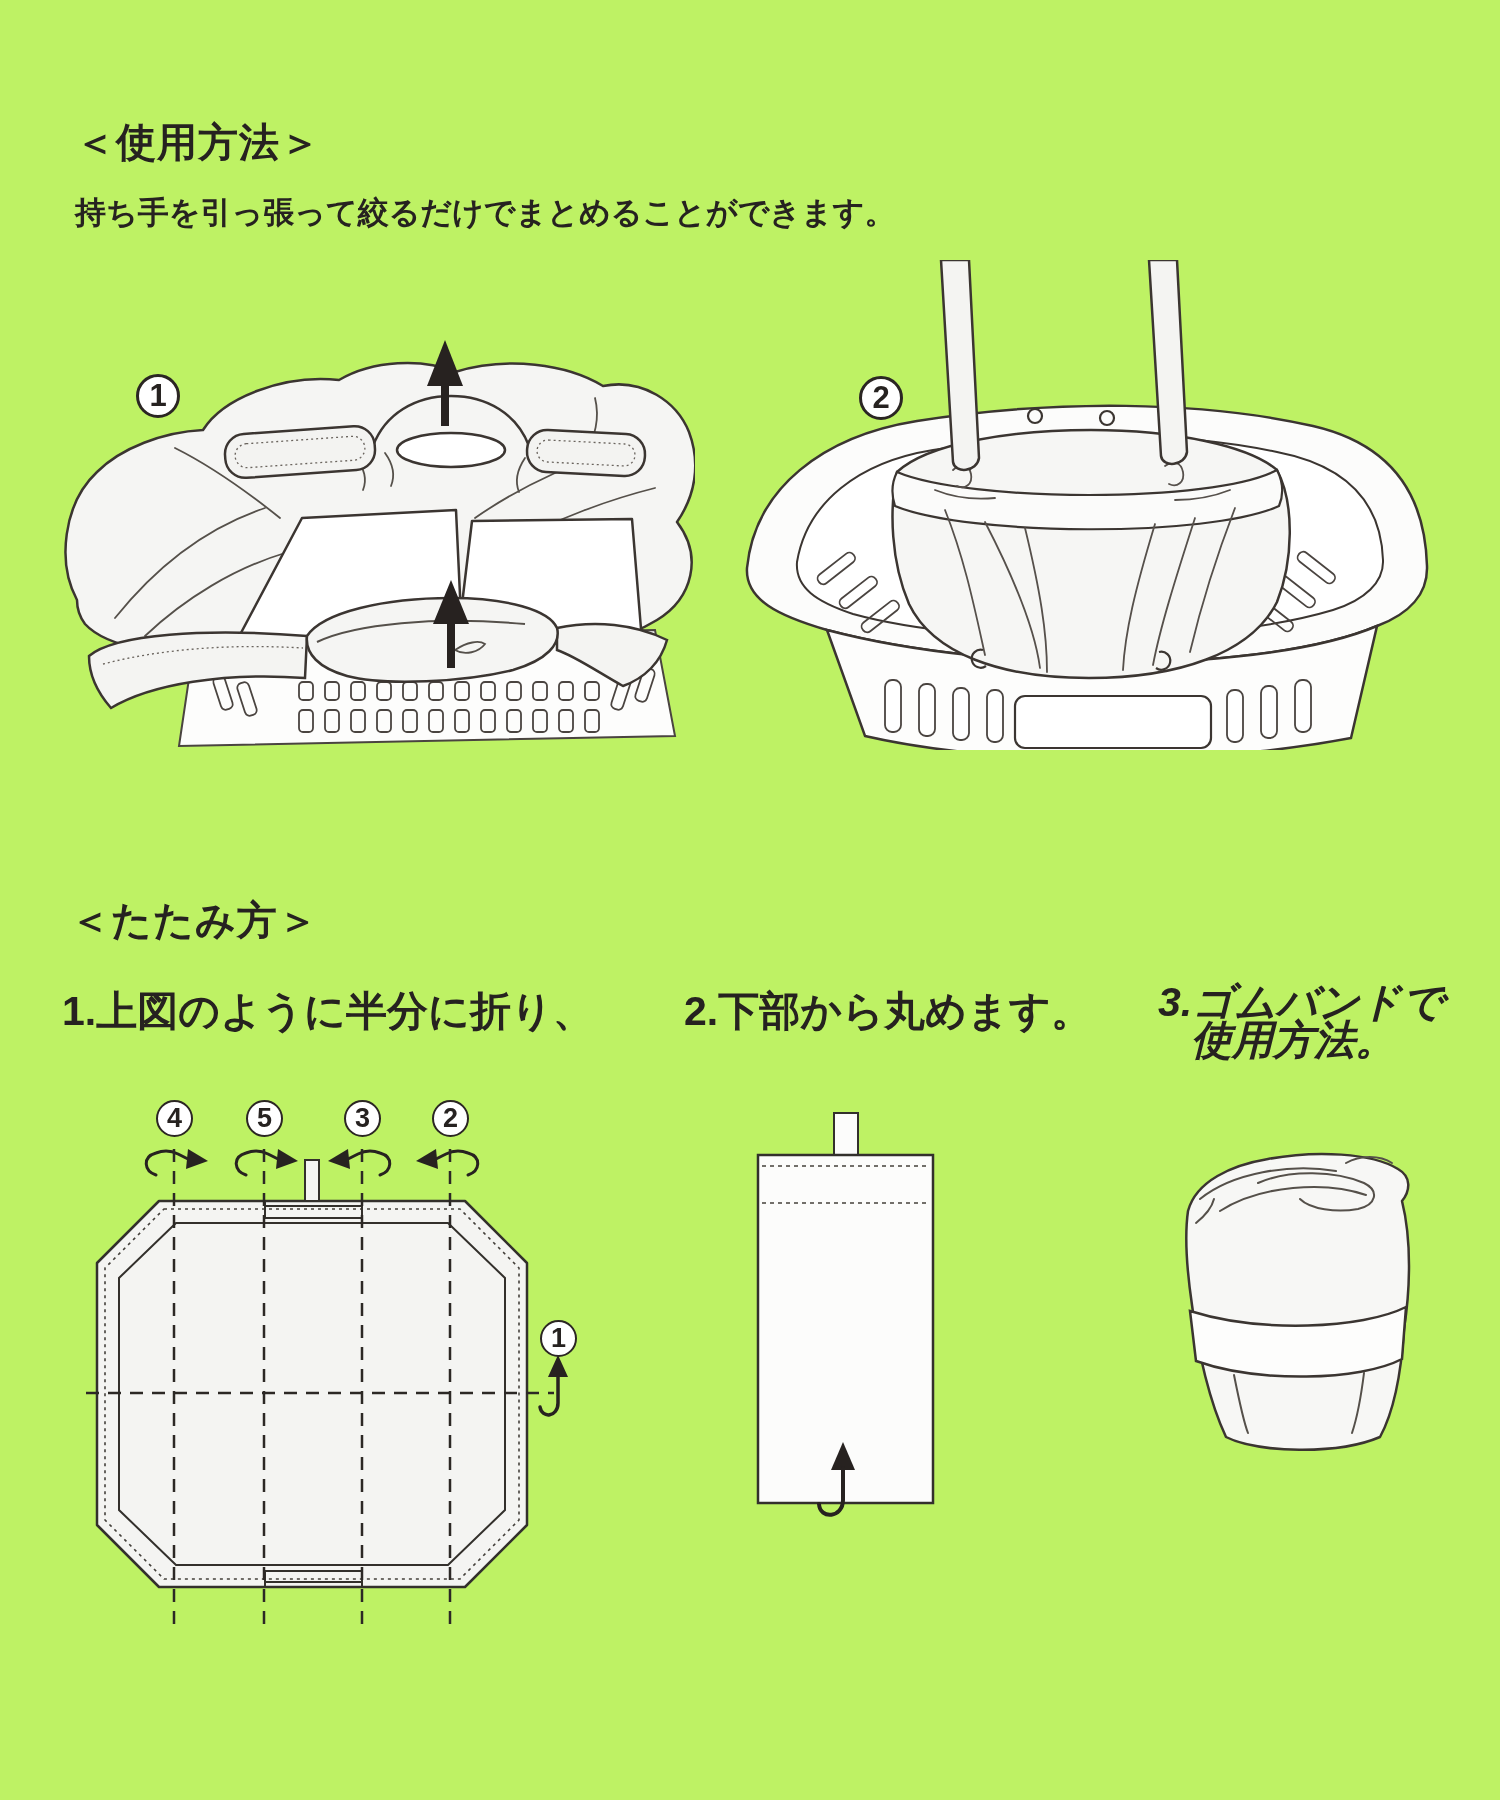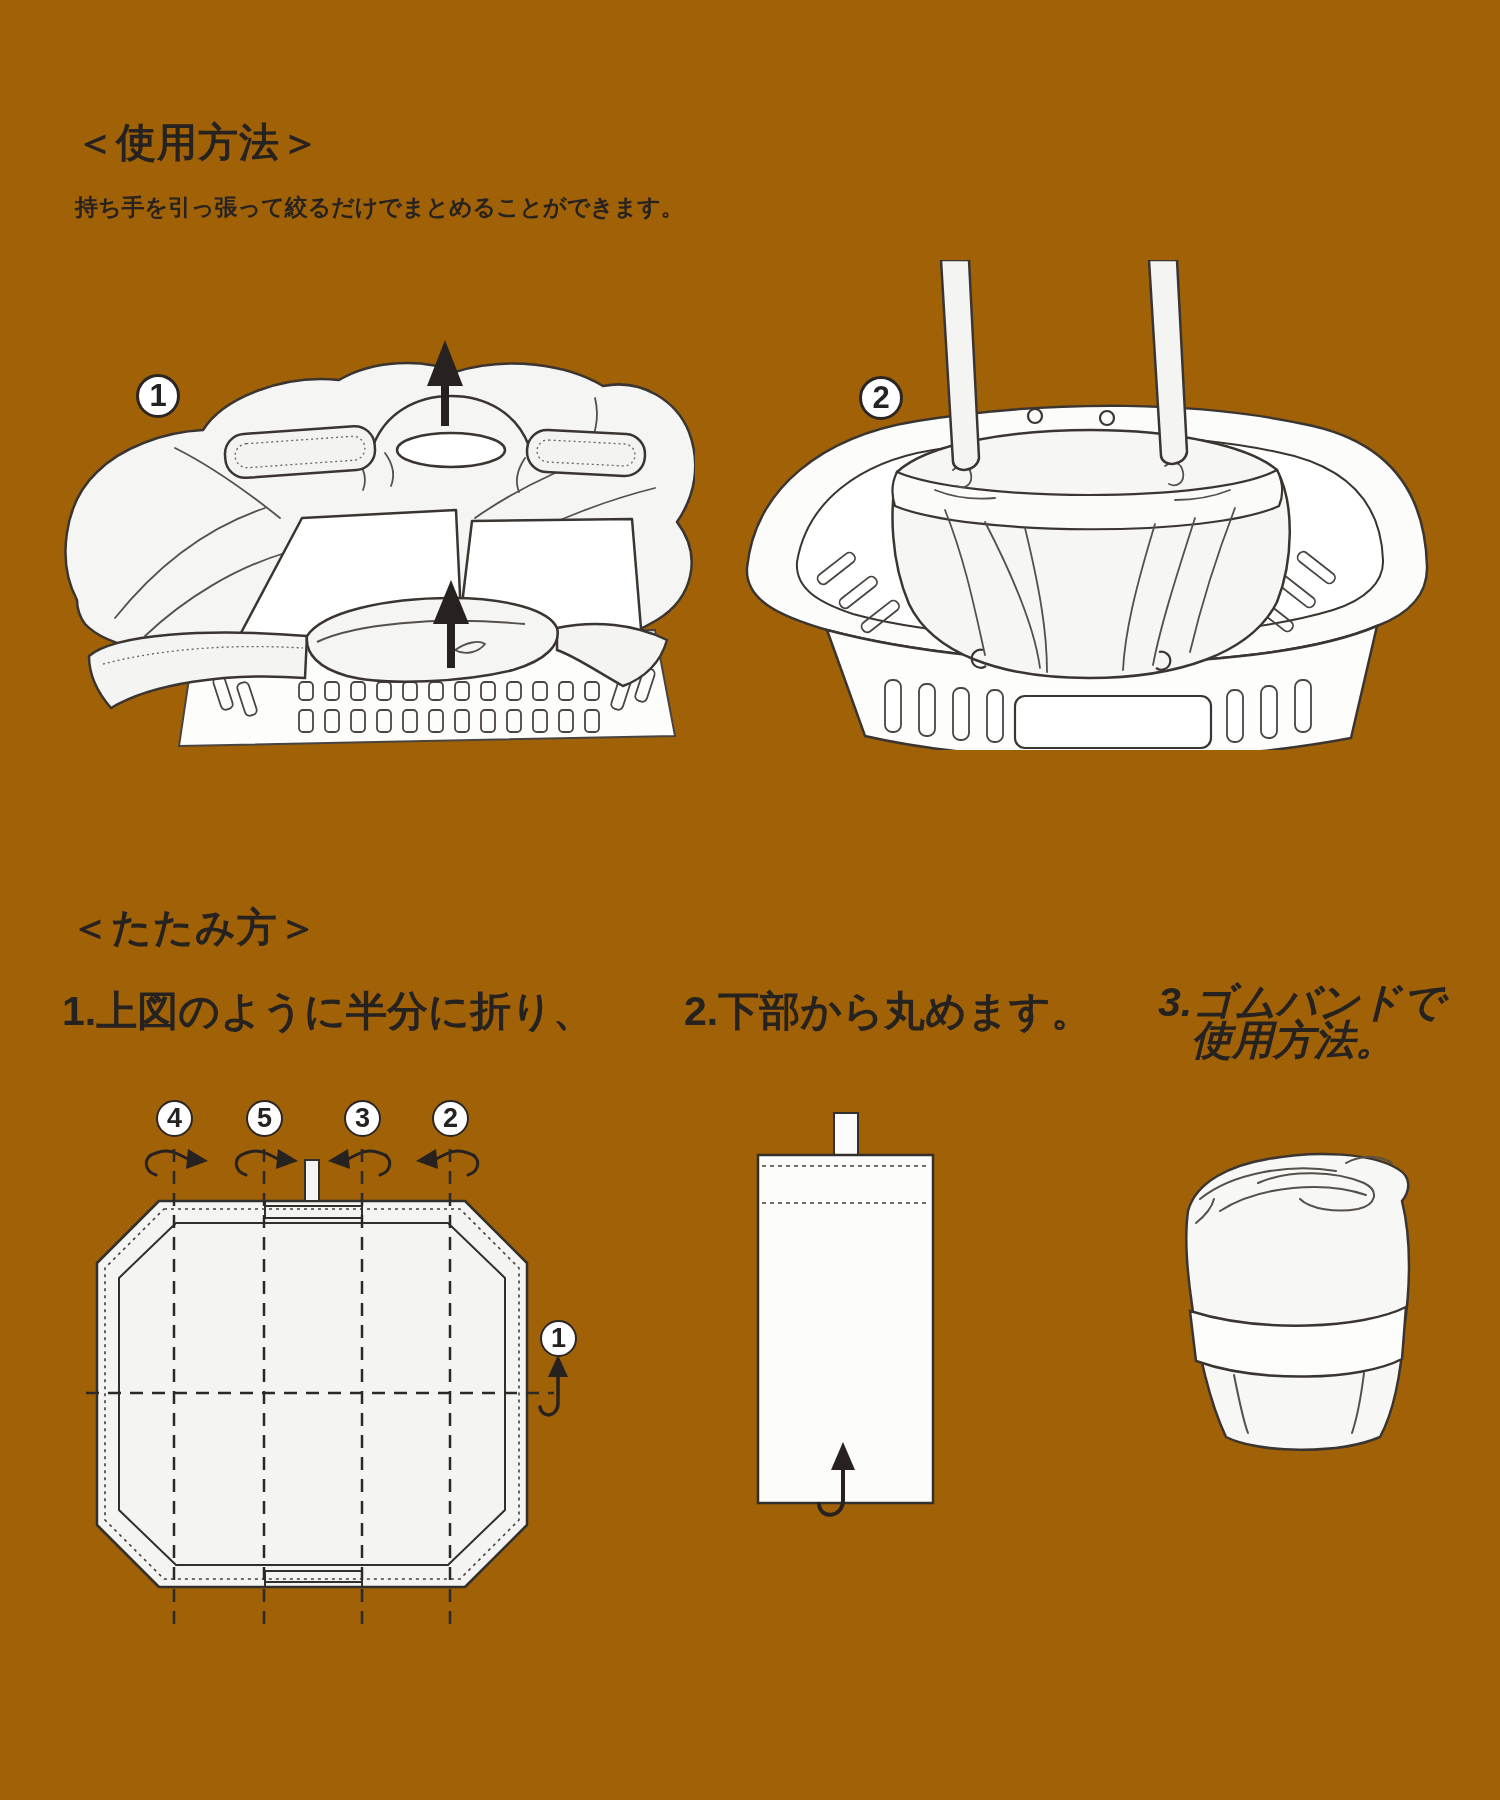--- a/index.html
+++ b/index.html
@@ -1,22 +1,22 @@
 <!DOCTYPE html>
 <html><head>
 <meta charset="utf-8">
 <style>
   html,body{margin:0;padding:0;background:#ffffff;}
   .page{
-    position:relative;width:1500px;height:1800px;background:#a16207;
+    position:relative;width:1500px;height:1800px;background:#bef264;
     font-family:"Liberation Sans","DejaVu Sans",sans-serif;color:#262220;overflow:hidden;
   }
   .abs{position:absolute;}
   .heading{font-size:40px;font-weight:700;letter-spacing:1px;white-space:nowrap;}
-  .desc{font-size:23px;font-weight:700;white-space:nowrap;}
+  .desc{font-size:31px;font-weight:700;white-space:nowrap;}
   .step-text{font-size:41px;font-weight:700;line-height:38px;white-space:nowrap;}
   .indent{padding-left:33px;}
   .circle-label{
     position:absolute;border-radius:50%;background:#ffffff;
     display:flex;align-items:center;justify-content:center;
     font-weight:700;color:#262220;box-sizing:border-box;
   }
   .circle-big{width:44px;height:44px;border:3px solid #2b2623;font-size:31px;}
   .circle-small{width:37px;height:37px;border:2.5px solid #2b2623;font-size:27px;}
   svg{display:block;}
@@ -188,21 +188,21 @@
     </g>
   </svg>
 
   <div class="circle-label circle-big" style="left:136px;top:374px;">
     <span>1</span>
   </div>
   <div class="circle-label circle-big" style="left:859px;top:376px;">
     <span>2</span>
   </div>
 
-  <div class="abs heading" style="left:70px;top:893px;margin-top:7px;">＜たたみ方＞</div>
+  <div class="abs heading" style="left:70px;top:893px;">＜たたみ方＞</div>
 
   <div class="abs step-text" style="left:62px;top:992px;">
     <div>1.上図のように半分に折り、</div>
   </div>
   <div class="abs step-text" style="left:684px;top:992px;">2.下部から丸めます。</div>
   <div class="abs step-text" style="left:1158px;top:983px;font-style:italic;">
     <div>3.ゴムバンドで</div>
     <div class="indent">使用方法。</div>
   </div>
 

